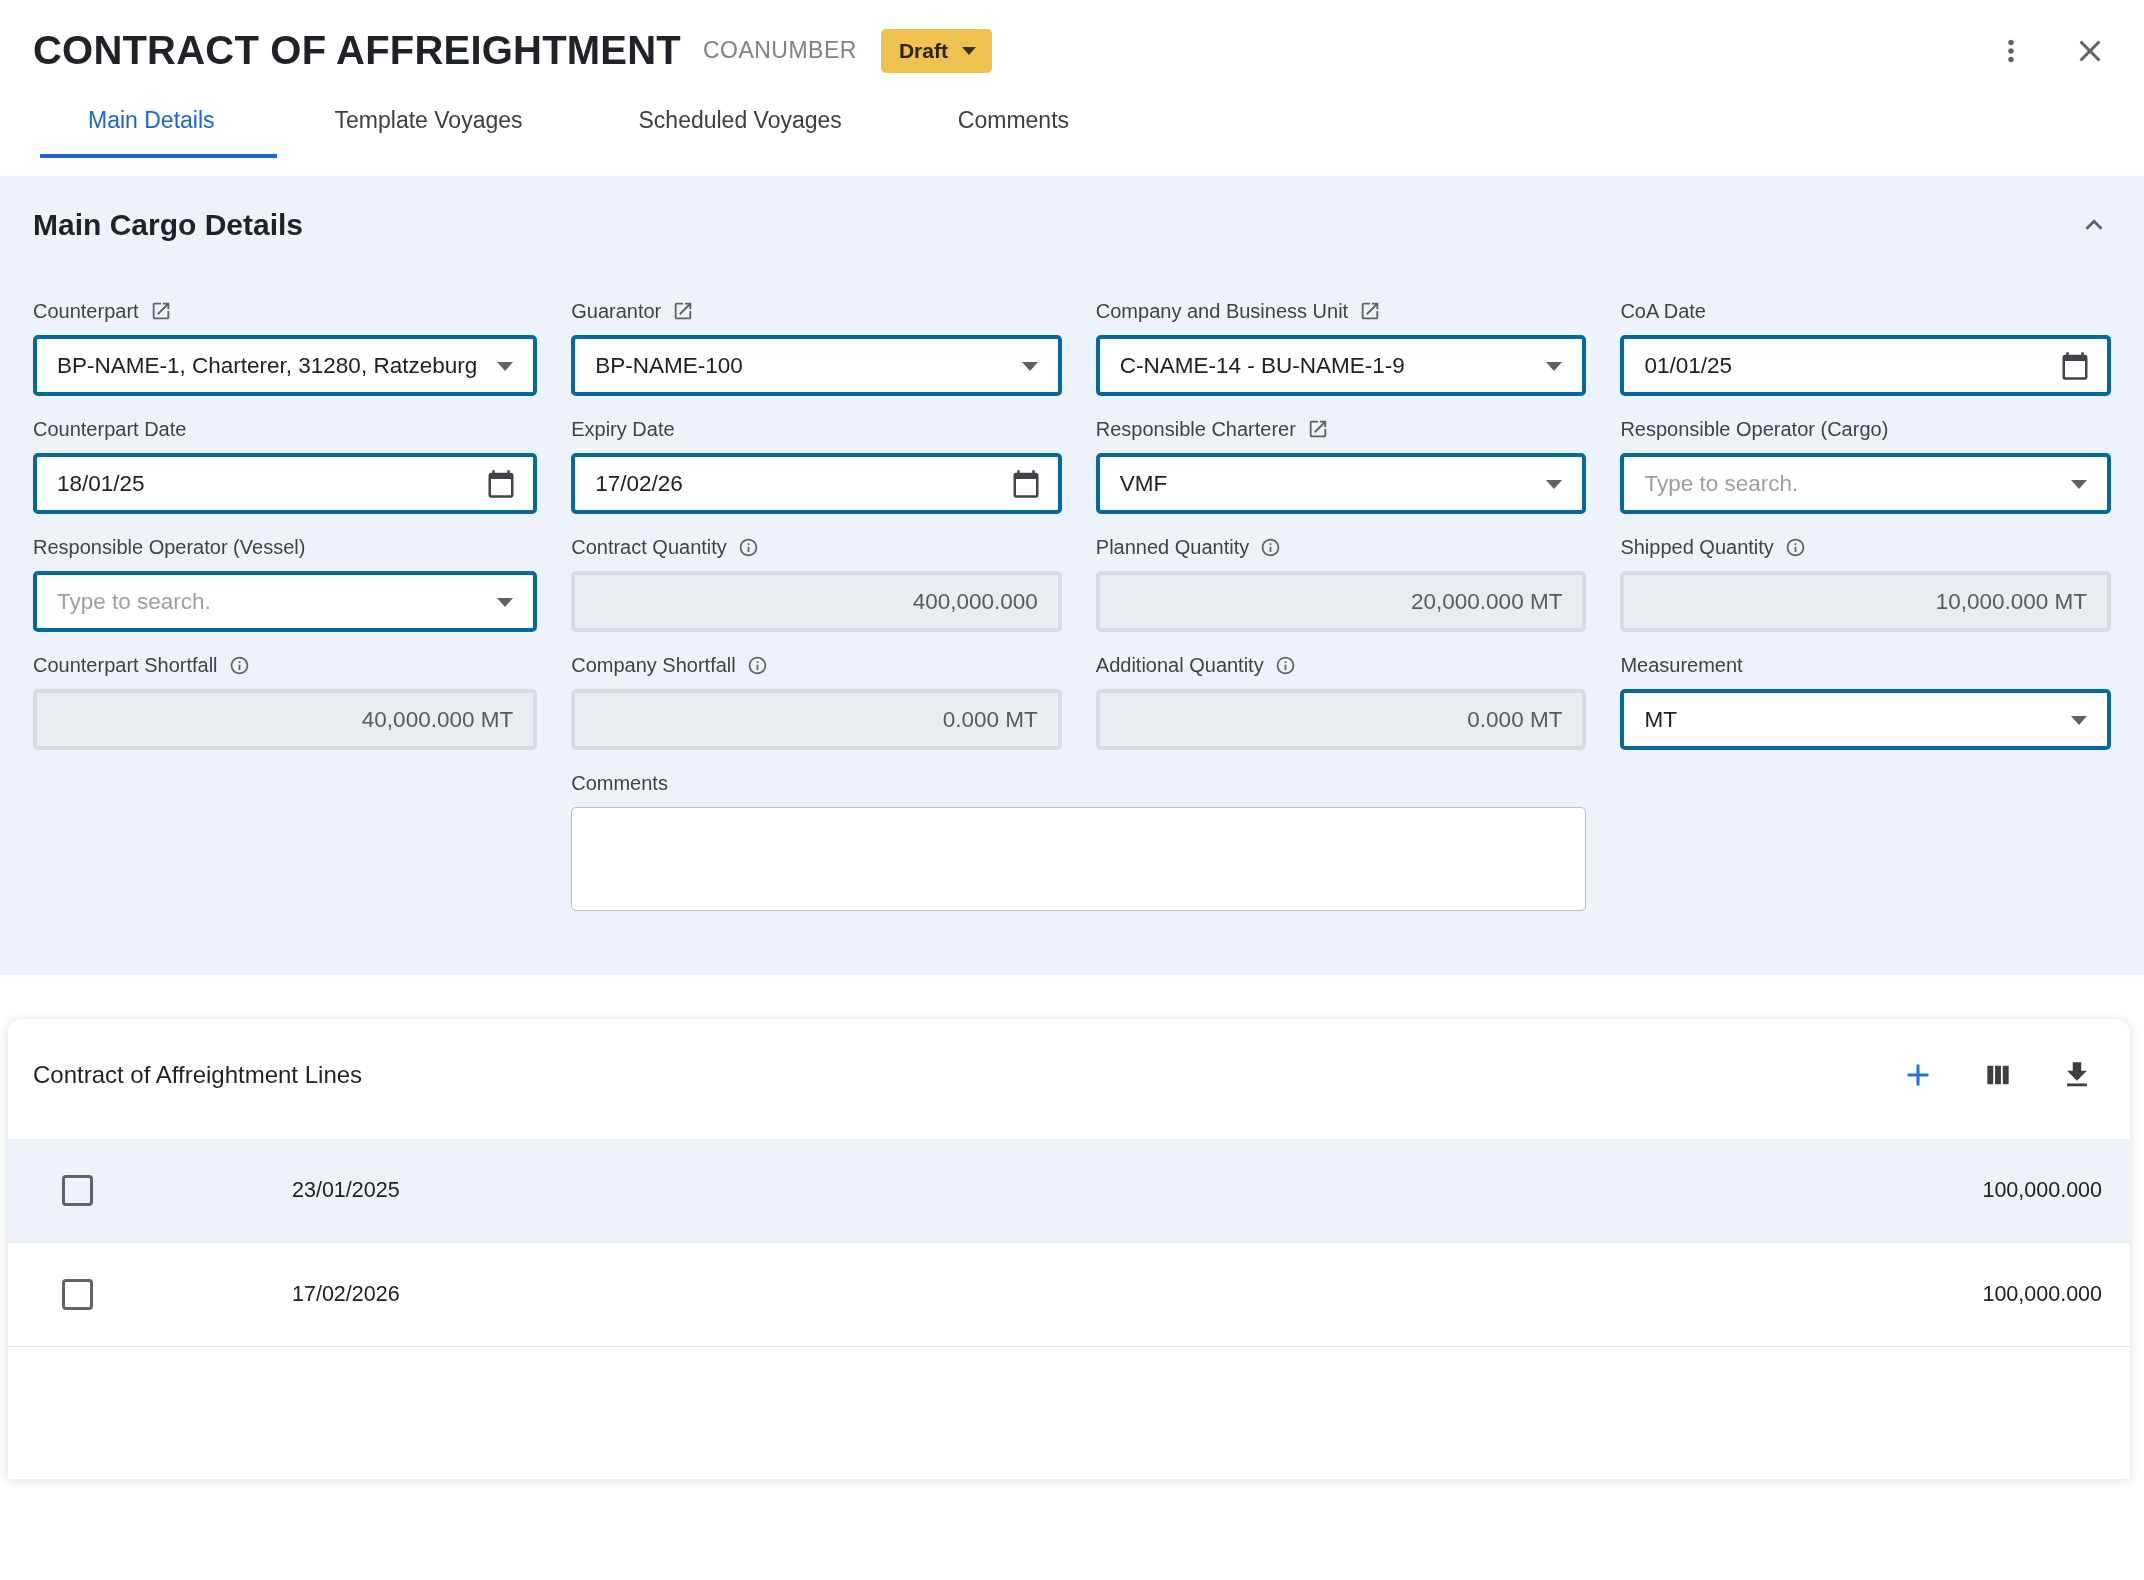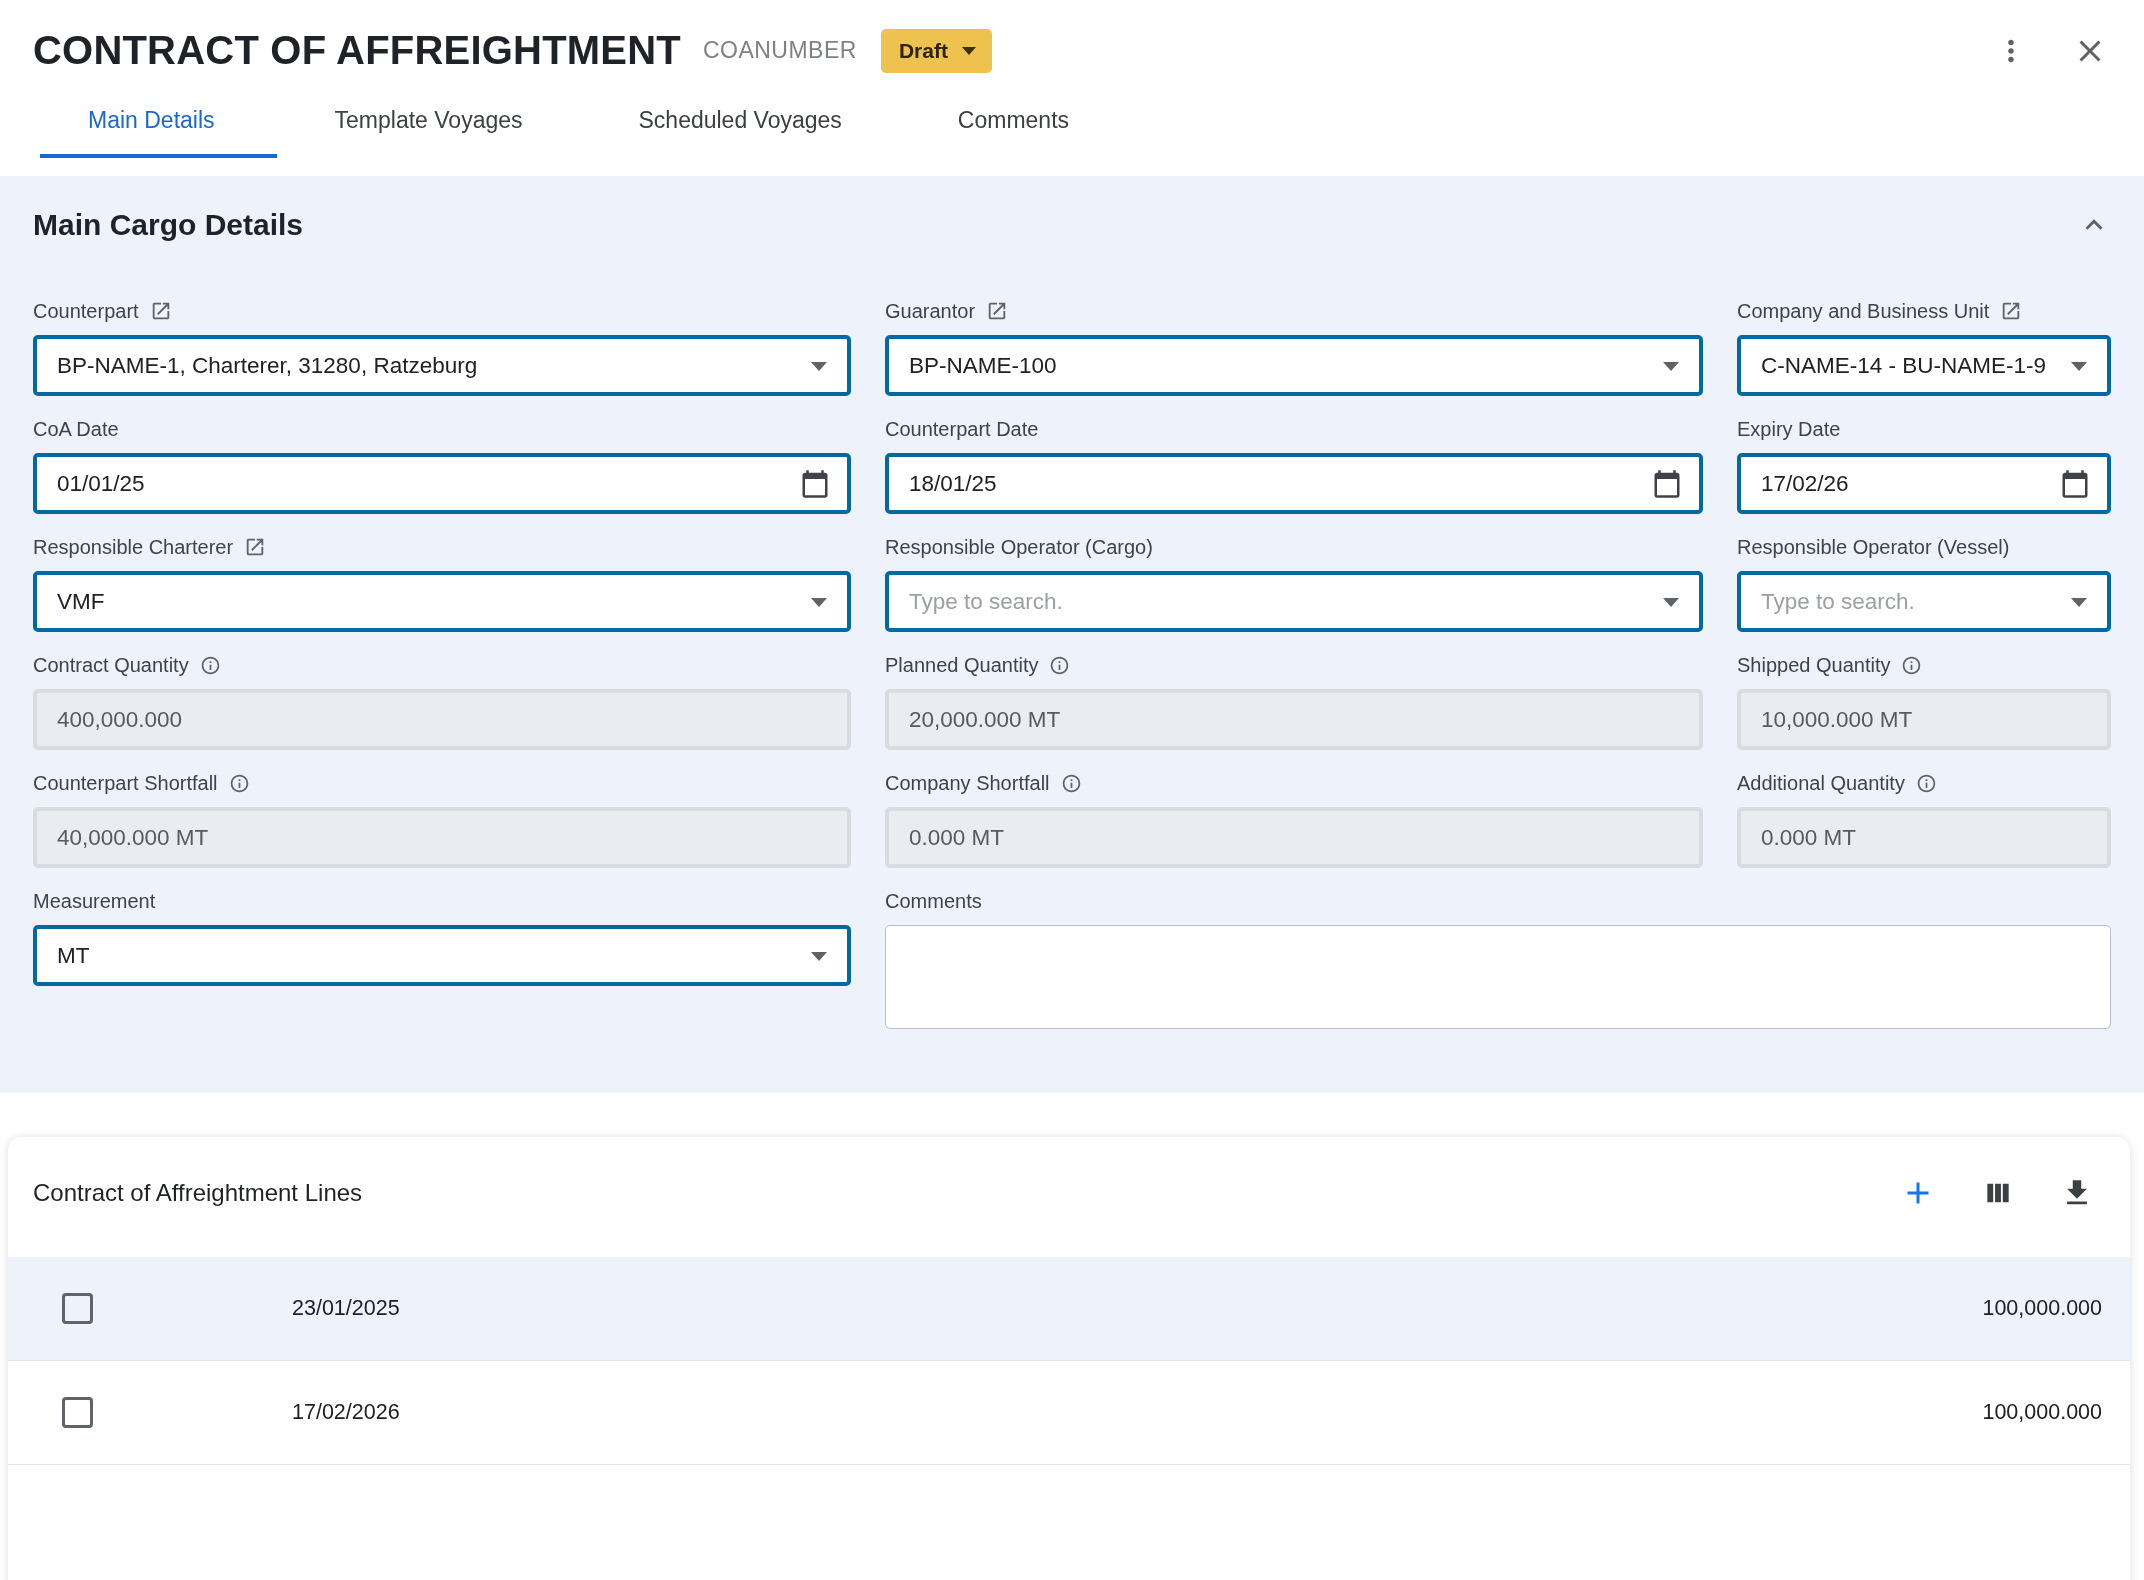--- a/index.html
+++ b/index.html
@@ -30,21 +30,21 @@
     border-bottom:4px solid transparent; text-align:center;
   }
   .tab:first-child { padding-left:48px; padding-right:62px; }
   .tab.active { color:#1967d2; border-bottom-color:#1967d2; }
 
   
   .panel { background:#edf2fb; margin-top:18px; padding:32px 33px 42px; }
   .panel-head { display:flex; align-items:center; justify-content:space-between; }
   .panel-title { font-size:30px; font-weight:700; color:#1f2328; }
 
-  .grid { display:grid; grid-template-columns:repeat(2,1fr); column-gap:34px; margin-top:54px; }
+  .grid { display:grid; grid-template-columns:repeat(4,1fr); column-gap:34px; margin-top:54px; }
   .field { margin-bottom:18px; }
   .label-row { display:flex; align-items:center; gap:11px; height:30px; margin-bottom:9px; }
   .label { font-size:20px; color:#3f4349; white-space:nowrap; }
   .label-icon { color:#5f6368; display:flex; align-items:center; }
 
   .control {
     position:relative; height:61px; background:#ffffff;
     border:4px solid #0369a1; border-radius:5px;
     display:flex; align-items:center; padding:0 56px 0 20px;
     font-size:22.5px; color:#202124;
@@ -54,21 +54,21 @@
   .caret-down {
     position:absolute; right:20px; top:50%; margin-top:-4px;
     width:0; height:0; border-left:8px solid transparent; border-right:8px solid transparent;
     border-top:9px solid #5f6368;
   }
   .cal-icon { position:absolute; right:17px; color:#3f4349; display:flex; }
   .control.disabled {
     background:#e9ecf0; border-color:#d8dce1; justify-content:flex-end;
     color:#565b60; padding-right:20px;
   }
-  .control.disabled .control-text { text-align:left; }
+  .control.disabled .control-text { text-align:right; }
   .search-input {
     border:none; outline:none; background:transparent; width:100%;
     font-family:inherit; font-size:22.5px; color:#202124; padding:0;
   }
   .search-input::placeholder { color:#9aa0a6; }
   textarea.comments-box {
     width:100%; height:104px; border:1px solid #b9bec6; border-radius:5px;
     background:#fff; resize:none; padding:14px 20px;
     font-family:inherit; font-size:22px; color:#202124;
   }

